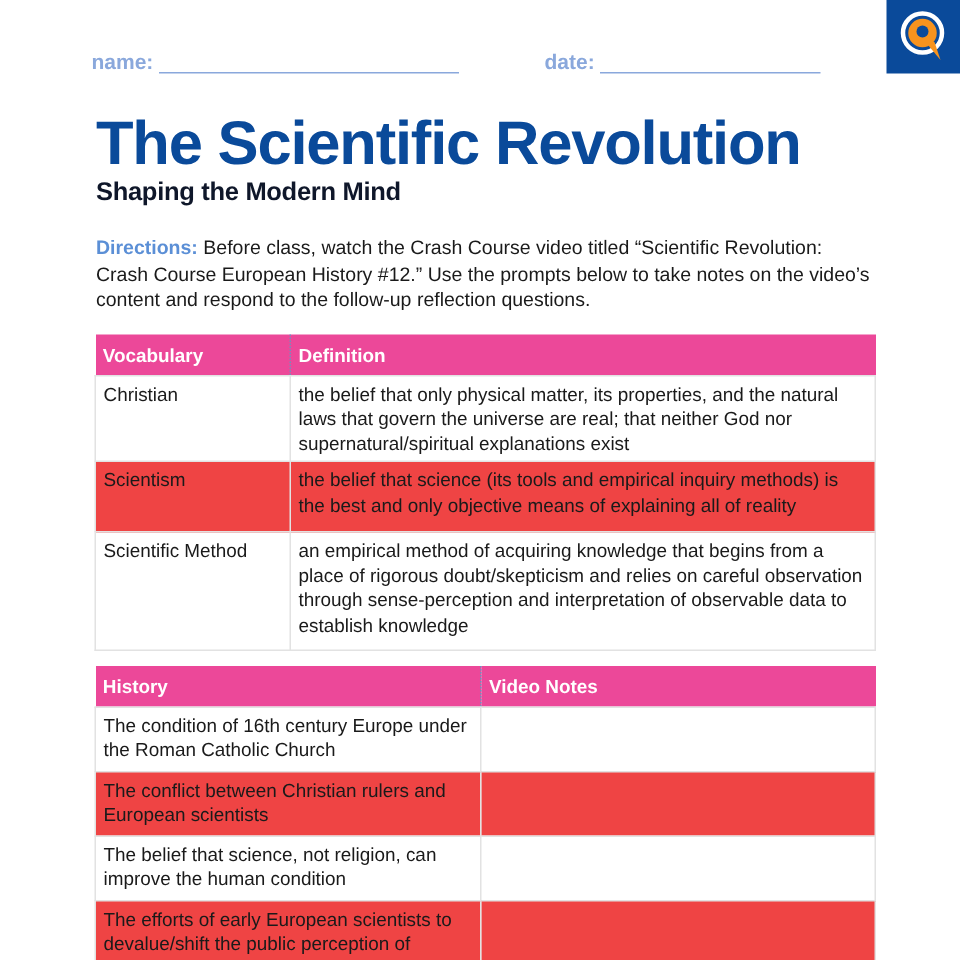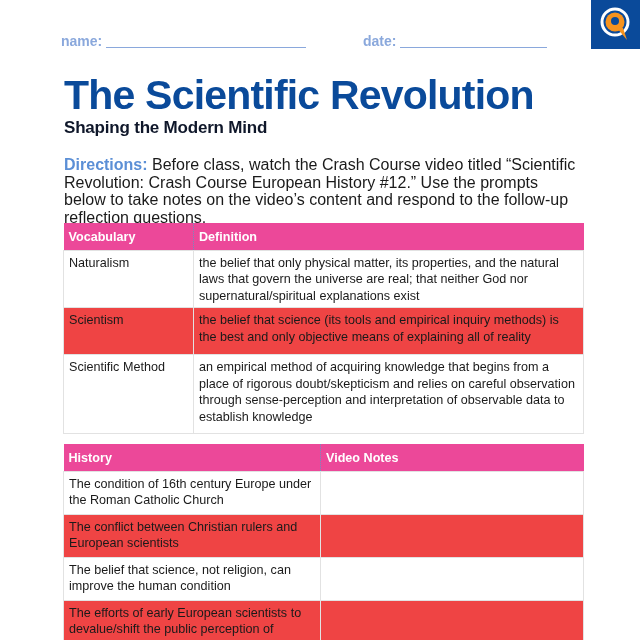--- a/index.html
+++ b/index.html
@@ -8,40 +8,40 @@
 
   .logo {
     position: absolute; left: 591px; top: 0; width: 49px; height: 49px;
     background: #0a4a9a; display: flex; align-items: center; justify-content: center;
   }
 
   .header-fields {
     position: absolute; top: 32px; left: 61px; width: 500px; height: 20px;
     font-weight: bold; font-size: 14px; color: #8aa8dc;
   }
-  .field { position: absolute; top: 0; display: flex; align-items: flex-start; }
+  .field { position: absolute; top: 0; display: flex; align-items: center; }
   .field .label { line-height: 18px; }
   .field .line { border-bottom: 1.5px solid #8aa8dc; height: 16px; margin-left: 4px; }
   .field-name { left: 0; }
   .field-name .line { width: 200px; }
   .field-date { left: 302px; }
   .field-date .line { width: 147px; }
 
   .title {
     position: absolute; left: 64px; top: 72px;
     font-size: 41px; font-weight: bold; color: #0a4a9a; letter-spacing: -0.8px;
   }
   .subtitle {
     position: absolute; left: 64px; top: 118px;
     font-size: 17px; font-weight: bold; color: #0f172a; letter-spacing: -0.2px;
   }
 
   .directions {
     position: absolute; left: 64px; top: 156px; width: 520px;
-    font-size: 16px; line-height: 17.5px; color: #1a1a1a;
+    font-size: 13px; line-height: 17.5px; color: #1a1a1a;
   }
   .directions .dir-label { color: #5b8fd6; font-weight: bold; }
 
   table {
     position: absolute; left: 63px; width: 521px;
     border-collapse: collapse; font-size: 12.6px; line-height: 16.5px;
   }
   th {
     background: #ec4899; color: #ffffff; text-align: left; font-weight: bold;
     padding: 5px 5px 4px 5px; height: 27px; font-size: 12.6px;
@@ -98,21 +98,21 @@
       <col>
     </colgroup>
   <thead>
     <tr>
       <th>Vocabulary</th>
       <th>Definition</th>
     </tr>
   </thead>
   <tbody>
     <tr class="r0">
-      <td>Naturalism</td>
+      <td>Christian</td>
       <td>the belief that only physical matter, its properties, and the natural laws that govern the universe are real; that neither God nor supernatural/spiritual explanations exist</td>
     </tr>
     <tr class="r1 alt">
       <td>Scientism</td>
       <td>the belief that science (its tools and empirical inquiry methods) is the best and only objective means of explaining all of reality</td>
     </tr>
     <tr class="r2">
       <td>Scientific Method</td>
       <td>an empirical method of acquiring knowledge that begins from a place of rigorous doubt/skepticism and relies on careful observation through sense-perception and interpretation of observable data to establish knowledge</td>
     </tr>

